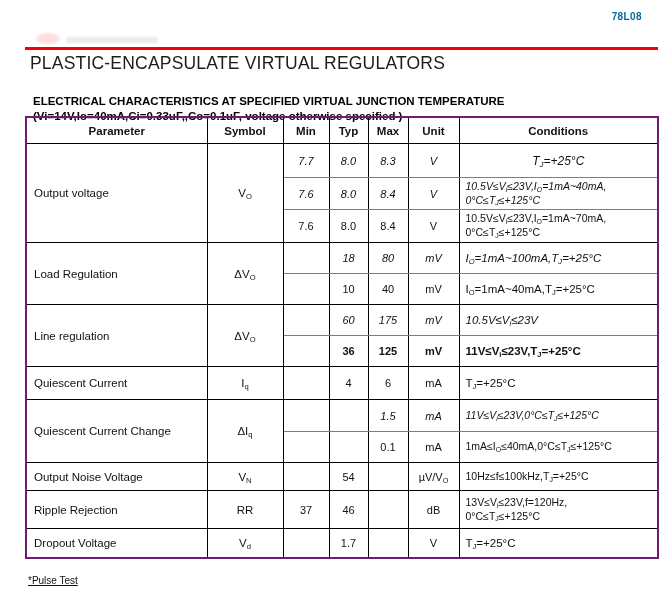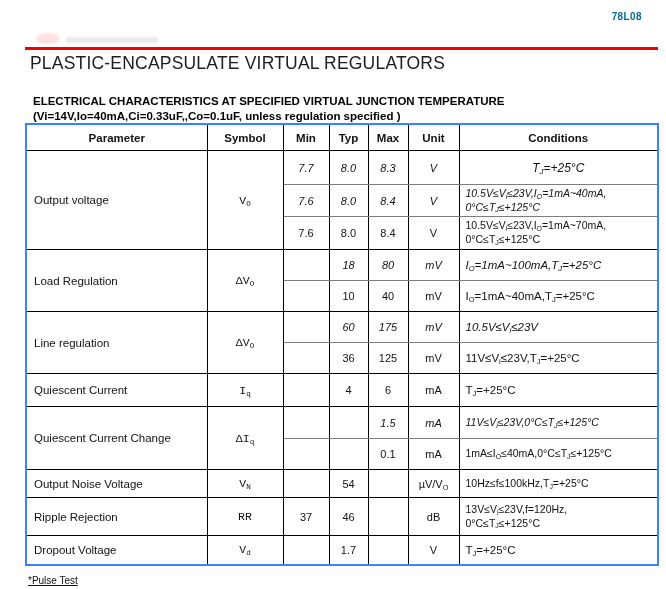--- a/index.html
+++ b/index.html
@@ -11,27 +11,27 @@
   .part-number{position:absolute;top:11px;right:24px;font-size:10px;font-weight:bold;color:#0369a1;letter-spacing:.4px;}
   .logo-blob{position:absolute;left:36px;top:33px;width:24px;height:11px;border-radius:50%;
     background:rgba(255,70,70,.17);filter:blur(1px);}
   .logo-ghost{position:absolute;left:66px;top:37px;width:92px;height:6px;
     background:rgba(130,130,130,.16);filter:blur(1px);}
   .red-rule{position:absolute;top:47px;left:25px;width:633px;height:3px;background:#f70000;}
   .doc-title{position:absolute;top:53px;left:30px;margin:0;font-size:17.5px;font-weight:400;
     color:#1d1d1d;letter-spacing:.2px;}
   .section-heading{position:absolute;top:95px;left:33px;font-size:11.5px;font-weight:bold;color:#000;}
   .section-subheading{position:absolute;top:110px;left:33px;font-size:11.5px;font-weight:bold;color:#000;}
-  table.spec{position:absolute;top:123px;left:25px;width:633px;border-collapse:collapse;
-    table-layout:fixed;border:2px solid #3b82f6;}
+  table.spec{position:absolute;top:116px;left:25px;width:633px;border-collapse:collapse;
+    table-layout:fixed;border:2px solid #701a75;}
   .spec th,.spec td{border:1px solid #000;padding:0;font-size:11px;text-align:center;
     vertical-align:middle;color:#111;overflow:hidden;}
   .spec th{font-size:11.5px;font-weight:bold;height:25px;}
   .spec td.param{text-align:left;padding-left:7px;font-size:11.5px;margin-top:13px;}
-  .spec td.sym{font-size:11.5px;font-family:Liberation Mono, monospace;}
+  .spec td.sym{font-size:11.5px;}
   .spec td.num{font-size:11px;}
   .spec td.unit{font-size:11px;}
   .spec td.cond{text-align:left;padding-left:6px;font-size:11.5px;}
   .spec td.cond.small{font-size:10.5px;line-height:1.3;}
   .spec td.cond.center{text-align:center;padding-left:0;font-size:12px;}
   .spec tr.sub-row td:not([rowspan]){border-top-color:#7d7d7d;}
   .spec tr.pre-sub td:not([rowspan]){border-bottom-color:#7d7d7d;font-style:italic;}
   sub{font-size:66%;line-height:0;vertical-align:baseline;position:relative;top:.28em;}
   .footnote{position:absolute;top:575px;left:28px;font-size:10px;color:#111;text-decoration:underline;}
 </style>
@@ -43,21 +43,21 @@
   <span class="logo-ghost"></span>
 </div>
 
 <div class="part-number">78L08</div>
 
 <div class="red-rule" style="background: rgb(247, 0, 0);"></div>
 
 <h1 class="doc-title">PLASTIC-ENCAPSULATE VIRTUAL REGULATORS</h1>
 
 <div class="section-heading">ELECTRICAL CHARACTERISTICS AT SPECIFIED VIRTUAL JUNCTION TEMPERATURE</div>
-<div class="section-subheading">(Vi=14V,Io=40mA,Ci=0.33uF,,Co=0.1uF, unless regulation specified )</div>
+<div class="section-subheading">(Vi=14V,Io=40mA,Ci=0.33uF,,Co=0.1uF, voltage otherwise specified )</div>
 
 <table class="spec">
   <colgroup>
     <col style="width:181px">
       <col style="width:76px">
       <col style="width:46px">
     <col style="width:39px">
       <col style="width:40px">
       <col style="width:51px">
     <col style="width:199px">
@@ -115,21 +115,21 @@
       </tr>
       <tr class="pre-sub" style="height: 31px;">
         <td class="param" rowspan="2">Line regulation</td>
         <td class="sym" rowspan="2">ΔV<sub>O</sub></td>
         <td class="num"></td>
         <td class="num">60</td>
         <td class="num">175</td>
         <td class="unit">mV</td>
         <td class="cond">10.5V≤V<sub>i</sub>≤23V</td>
       </tr>
-      <tr class="sub-row" style="height: 31px;">
+      <tr class="sub-row" style="height: 31px; font-weight: bold;">
         <td class="num"></td>
         <td class="num">36</td>
         <td class="num">125</td>
         <td class="unit">mV</td>
         <td class="cond">11V≤V<sub>i</sub>≤23V,T<sub>J</sub>=+25°C</td>
       </tr>
       <tr style="height: 33px;">
         <td class="param">Quiescent Current</td>
         <td class="sym">I<sub>q</sub></td>
         <td class="num"></td>

